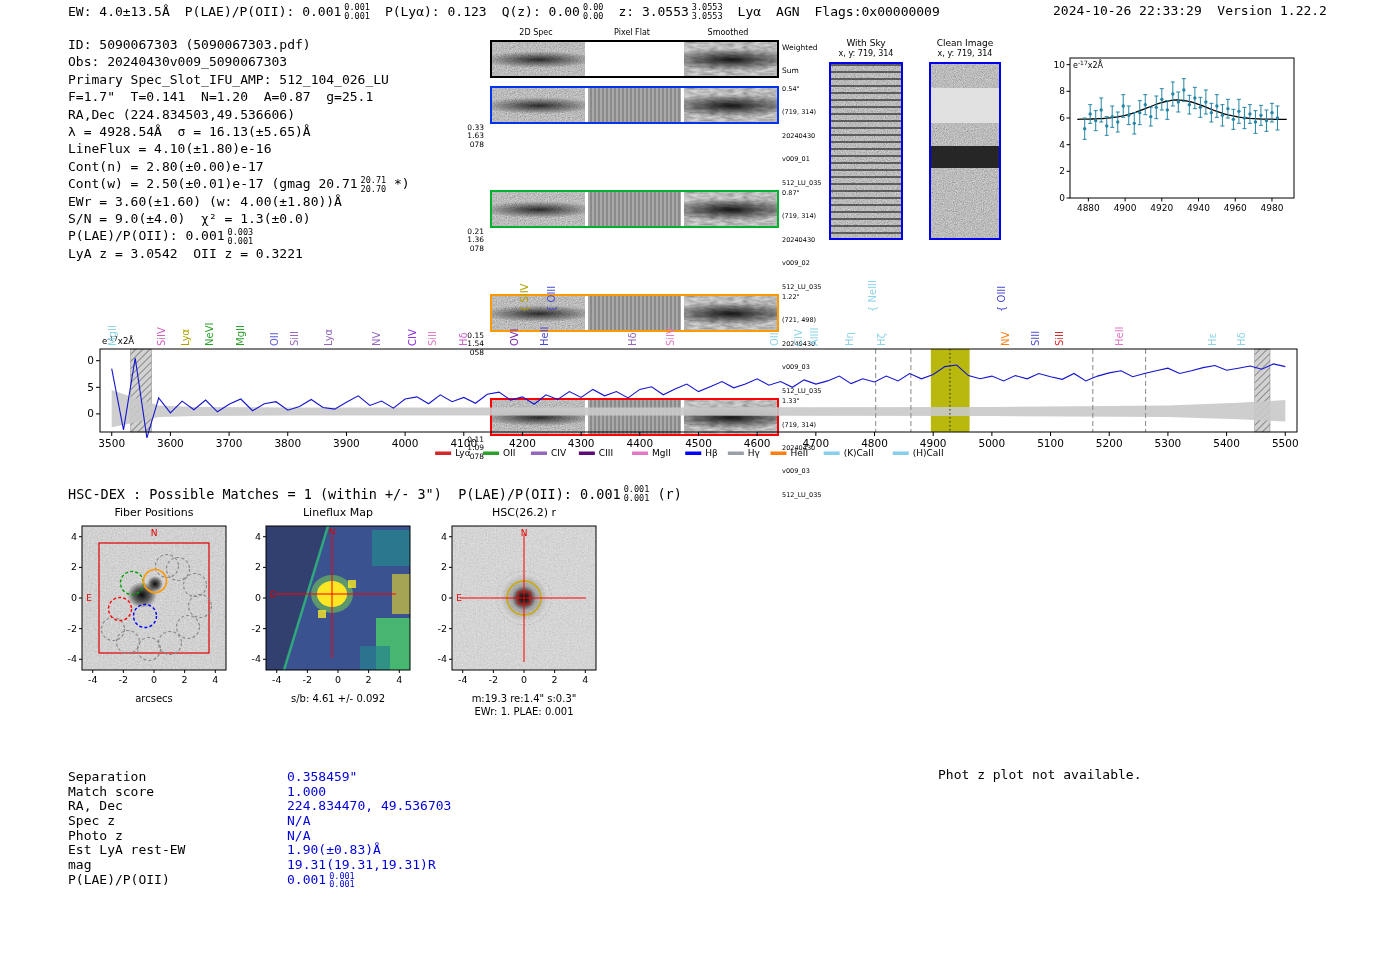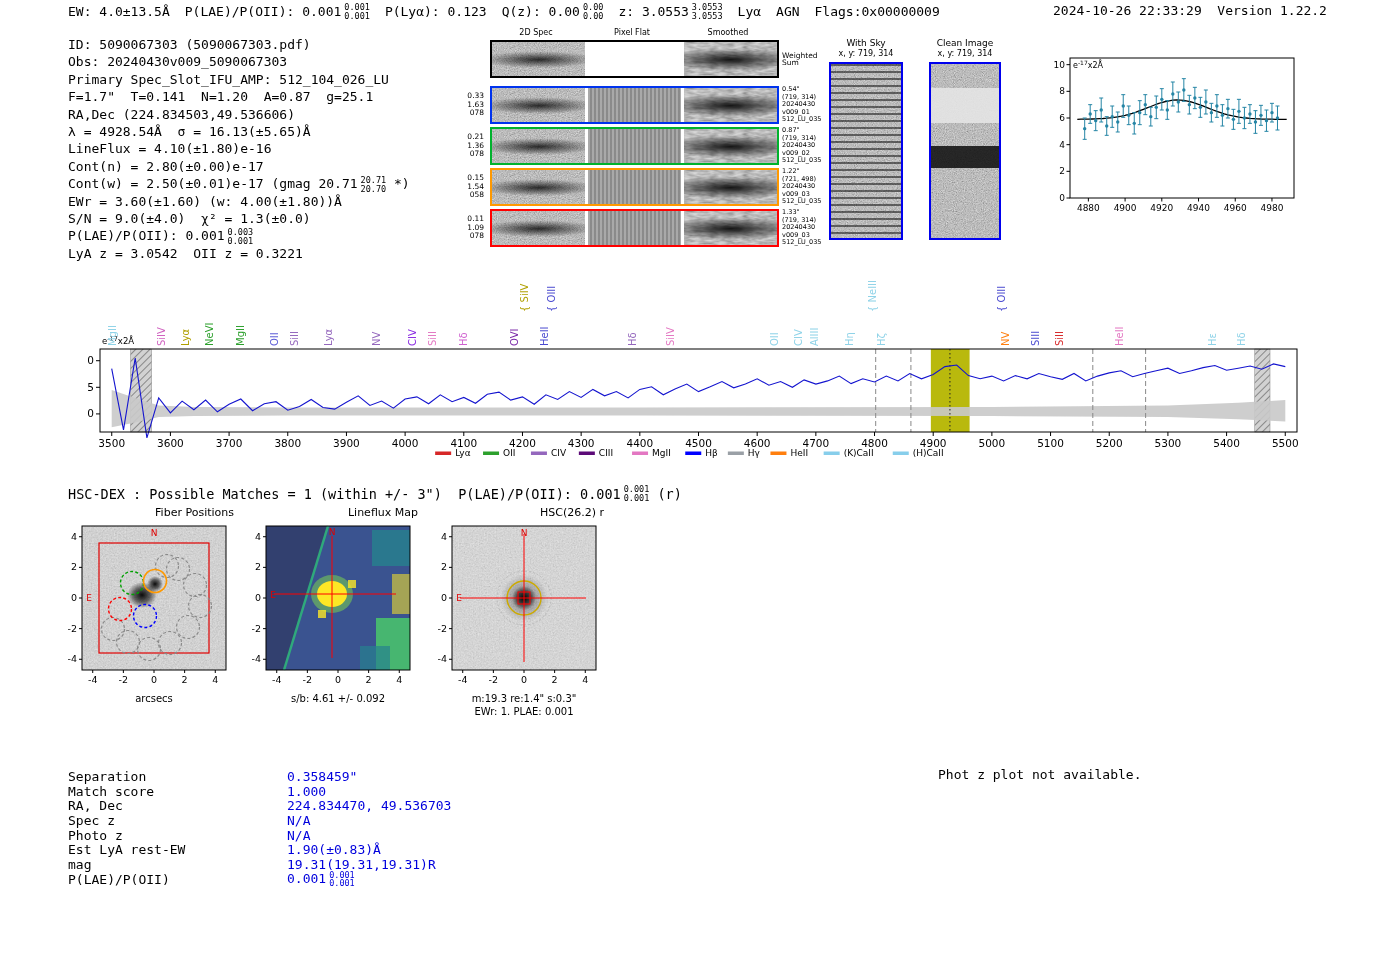--- a/index.html
+++ b/index.html
@@ -22,45 +22,45 @@
   .s2row{display:flex;align-items:stretch;margin-bottom:3px;}
   .s2row.weighted{margin-bottom:8px;}
   .s2left{width:22px;display:flex;flex-direction:column;justify-content:center;font-size:7.5px;line-height:8.5px;text-align:right;padding-right:6px;}
   .s2cells{display:flex;border:2px solid #000;background:#fff;height:34px;}
   .s2c{width:93px;position:relative;overflow:hidden;background:#8f8f8f;margin-right:3px;}
   .s2c:last-child{margin-right:0;}
   .s2c.white{background:#fff;}
   .s2c.flat{background:#9a9a9a;background-image:repeating-linear-gradient(90deg,rgba(255,255,255,.15) 0 2px,rgba(0,0,0,.10) 2px 4px);}
   .trace{position:absolute;inset:0;background:radial-gradient(80% 32% at 50% 52%,rgba(0,0,0,.78),rgba(0,0,0,0) 78%);}
   .trace.strong{background:radial-gradient(92% 42% at 50% 52%,rgba(0,0,0,.9),rgba(0,0,0,0) 80%);}
-  .s2right{width:46px;display:flex;flex-direction:column;justify-content:center;font-size:6.5px;line-height:7.4px;padding-left:3px;}
+  .s2right{width:46px;display:flex;flex-direction:column;justify-content:center;font-size:6.5px;line-height:7.4px;padding-left:3px;gap:16px;}
   
   .skyblock{text-align:center;font-family:"DejaVu Sans","Liberation Sans",sans-serif;}
   #withsky{left:829px;top:38px;width:74px;}
   #cleanimg{left:929px;top:38px;width:72px;text-align:center;}
   .sky-title{font-size:9px;height:11px;}
   .sky-sub{font-size:8px;height:11px;}
   .skypanel{position:relative;margin-top:2px;height:174px;border:2px solid #0000ee;background:#8f8f8f;overflow:hidden;}
   .skystripes{position:absolute;inset:0;background:repeating-linear-gradient(180deg,rgba(0,0,0,.5) 0 2px,rgba(255,255,255,0) 2px 7px);}
   .cleanlight{position:absolute;left:0;right:0;top:14%;height:20%;background:rgba(228,228,228,.9);}
   .cleandark{position:absolute;left:0;right:0;top:47%;height:13%;background:rgba(12,12,12,.85);}
   
   svg text{font-family:"DejaVu Sans","Liberation Sans",sans-serif;}
   #inset-wrap{left:1030px;top:46px;}
   #main-wrap{left:88px;top:262px;}
   #hsc-line{left:68px;top:485px;font-size:13.5px;display:flex;align-items:center;}
   .cutout{position:absolute;width:178px;font-family:"DejaVu Sans","Liberation Sans",sans-serif;}
-  .cut-title{font-size:11px;height:16px;text-align:right;padding-left:18px;}
+  .cut-title{font-size:11px;height:16px;text-align:center;padding-left:18px;}
   .cut-cap{font-size:10px;text-align:center;padding-left:18px;line-height:13px;}
   #cutout-fiber{left:56px;top:506px;}
   #cutout-lineflux{left:240px;top:506px;}
   #cutout-hsc{left:426px;top:506px;}
   
   #match-table{left:68px;top:770px;font-size:13px;}
-  .mt-row{display:flex;height:14.7px;line-height:14.7px;align-items:flex-end;}
+  .mt-row{display:flex;height:14.7px;line-height:14.7px;align-items:center;}
   .mt-label{width:219px;white-space:pre;}
   .mt-value{white-space:pre;display:inline-flex;align-items:center;}
   #photz-note{left:938px;top:767px;font-size:13px;white-space:pre;}
 </style>
 </head>
 <body>
 
 <div id="page">
 
   <svg width="0" height="0" style="position:absolute" aria-hidden="true">

